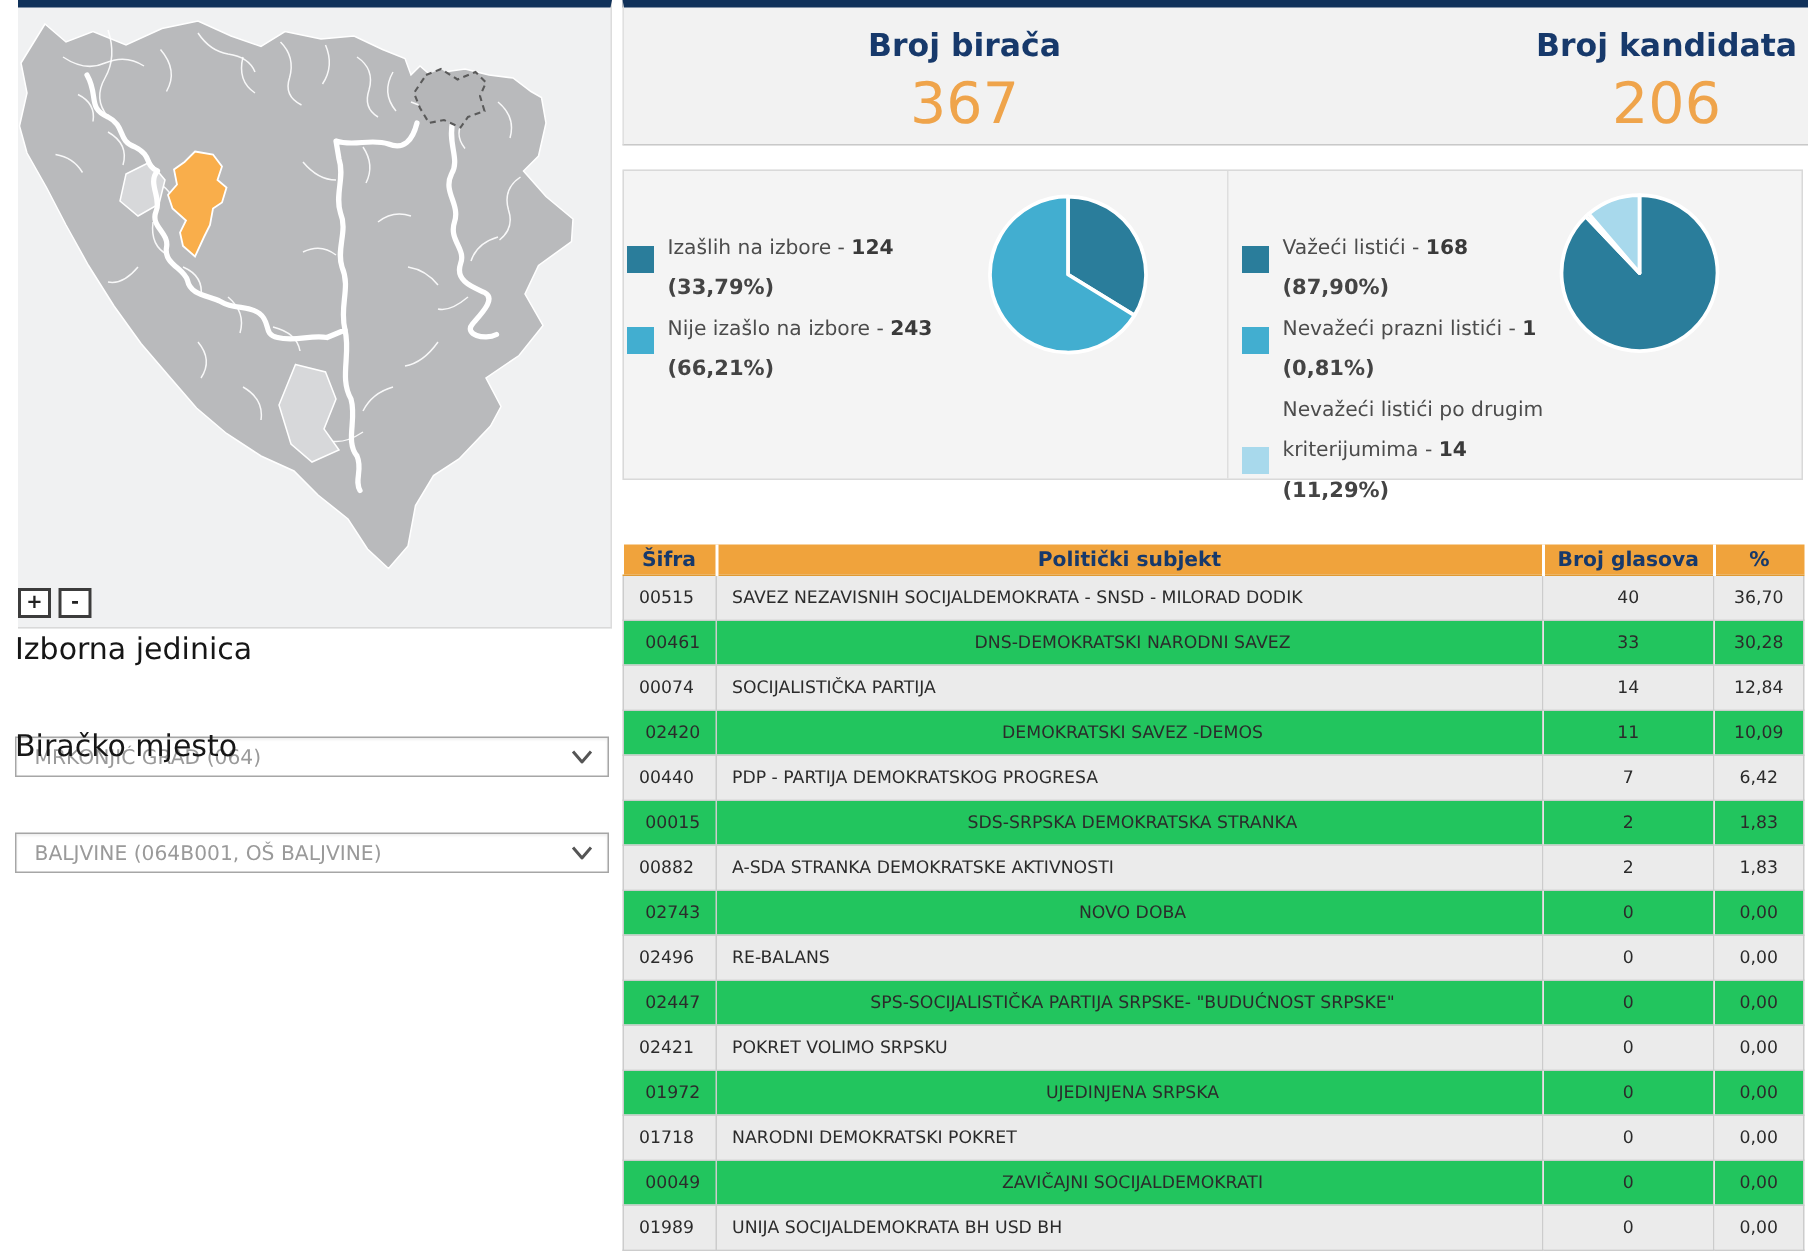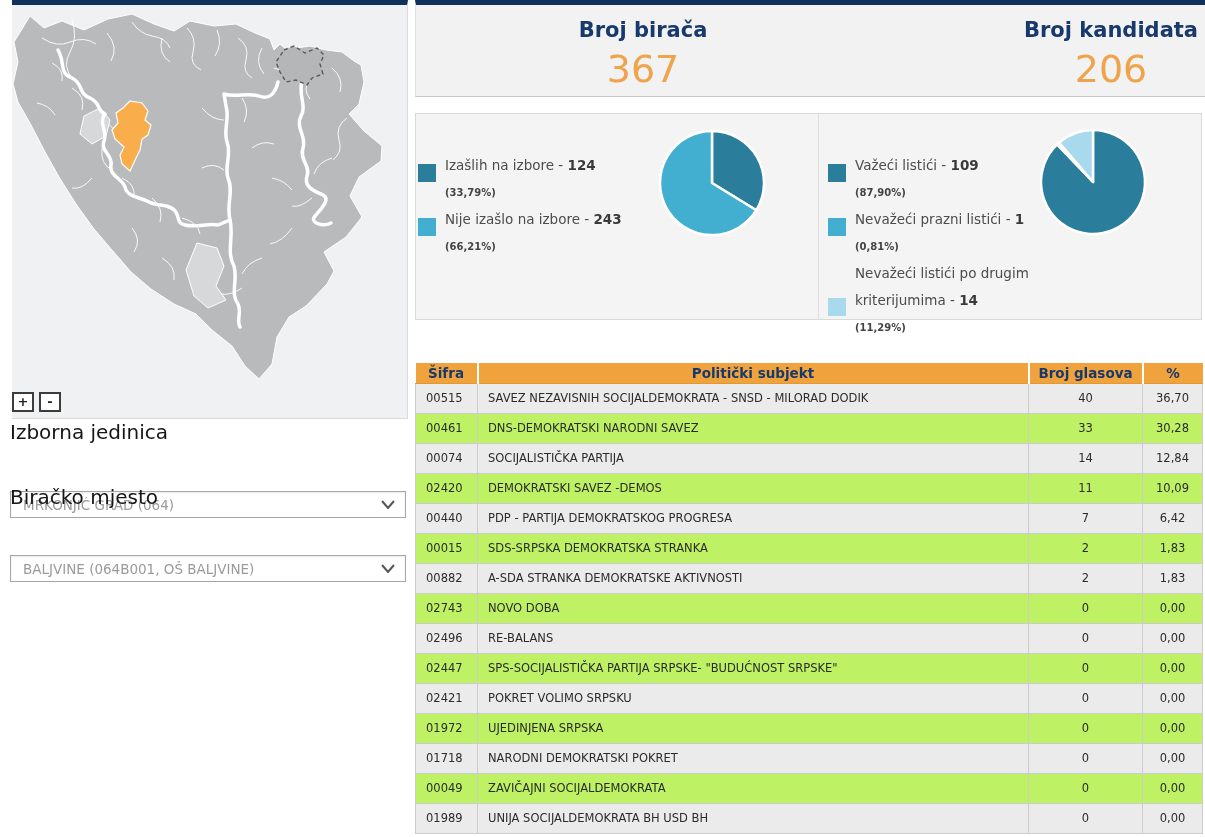--- a/index.html
+++ b/index.html
@@ -48,39 +48,39 @@
   #chart-left{width:403px;border-right:1px solid #dedede;}
   #chart-right{flex:1;}
   .legend{position:absolute;top:21px;left:2px;width:225px;margin-top:17px;}
   #chart-right .legend{left:9px;width:215px;}
   .legend-item{display:flex;}
   .sq{width:18px;height:18px;flex:0 0 auto;margin-right:9px;}
   .sq.mt1{margin-top:12px;} .sq.mt2{margin-top:38px;}
   .c-dark{background:var(--teal-dark);} .c-mid{background:var(--teal-mid);} .c-light{background:var(--teal-light);}
   .ltxt{font-size:13.5px;color:#4c4c4c;line-height:27px;}
   .ltxt b{color:#3a3a3a;}
-  .lpct{font-weight:bold;font-size:10px;color:#444;line-height:27px;}
+  .lpct{font-weight:bold;font-size:14px;color:#444;line-height:27px;}
   .pie{position:absolute;}
   #pie-turnout{left:236px;top:9px;} #pie-ballots{left:214px;top:8px;}
   .pie path{stroke:#fff;stroke-width:2.5;stroke-linejoin:round;}
 
   
   #results-table{position:absolute;left:415px;top:363px;width:787px;border-collapse:collapse;table-layout:fixed;}
   #results-table col.c1{width:62px;} #results-table col.c2{width:551px;}
   #results-table col.c3{width:114px;} #results-table col.c4{width:60px;}
   #results-table th{height:20px;background:var(--orange-hdr);color:var(--navy-text);
     font-size:13.5px;font-weight:bold;text-align:center;border-right:2px solid #fff;border-bottom:1px solid #e09a33;}
   #results-table th:last-child{border-right:none;}
   #results-table td{height:30px;font-size:11.5px;color:#2b2b2b;border:1px solid var(--cell-border);
     padding:0 6px;overflow:hidden;white-space:nowrap;}
   #results-table td.td-code{padding-left:10px;}
   #results-table td.td-name{padding-left:10px;}
   #results-table td.td-votes,#results-table td.td-pct{text-align:center;}
   #results-table tr.odd td{background:var(--row-gray);}
-  #results-table tr.even td{background:#bef264;}
+  #results-table tr.even td{background:#22c55e;text-align:center;}
 
   
   .muni-line{fill:none;stroke:#fff;stroke-width:1;opacity:.9;}
   .entity-line{fill:none;stroke:#fff;stroke-width:3.5;stroke-linecap:round;stroke-linejoin:round;}
   .bih-body{fill:var(--map-gray);stroke:#fff;stroke-width:1;}
   .muni-light{fill:var(--map-light);stroke:#fff;stroke-width:1;}
   .muni-sel{fill:var(--orange-map);stroke:#fff;stroke-width:1.2;}
   .brcko{fill:#b5b6b8;stroke:#5a5a5a;stroke-width:1.4;stroke-dasharray:4 3;}
 </style>
 </head>
@@ -192,21 +192,21 @@
     <svg id="pie-turnout" class="pie" width="120" height="120" viewBox="0 0 120 120">
       <path d="M60,60 L60,8 A52,52 0 0,1 104.27,87.28 Z" fill="#2a7d9b"></path>
       <path d="M60,60 L104.27,87.28 A52,52 0 1,1 60,8 Z" fill="#42aed0"></path>
     </svg>
   </div>
   <div id="chart-right" class="chart-half">
     <div class="legend">
       <div class="legend-item">
         <span class="sq mt1 c-dark"></span>
         <div>
-          <div class="ltxt"><span>Važeći listići -</span> <b>109</b></div>
+          <div class="ltxt"><span>Važeći listići -</span> <b>168</b></div>
           <div class="lpct">(87,90%)</div>
         </div>
       </div>
       <div class="legend-item">
         <span class="sq mt1 c-mid"></span>
         <div>
           <div class="ltxt"><span>Nevažeći prazni listići -</span> <b>1</b></div>
           <div class="lpct">(0,81%)</div>
         </div>
       </div>
@@ -316,21 +316,21 @@
         <td class="td-pct">0,00</td>
       </tr>
       <tr class="odd">
         <td class="td-code">01718</td>
         <td class="td-name">NARODNI DEMOKRATSKI POKRET</td>
         <td class="td-votes">0</td>
         <td class="td-pct">0,00</td>
       </tr>
       <tr class="even">
         <td class="td-code">00049</td>
-        <td class="td-name">ZAVIČAJNI SOCIJALDEMOKRATA</td>
+        <td class="td-name">ZAVIČAJNI SOCIJALDEMOKRATI</td>
         <td class="td-votes">0</td>
         <td class="td-pct">0,00</td>
       </tr>
       <tr class="odd">
         <td class="td-code">01989</td>
         <td class="td-name">UNIJA SOCIJALDEMOKRATA BH USD BH</td>
         <td class="td-votes">0</td>
         <td class="td-pct">0,00</td>
       </tr>
     </tbody>

